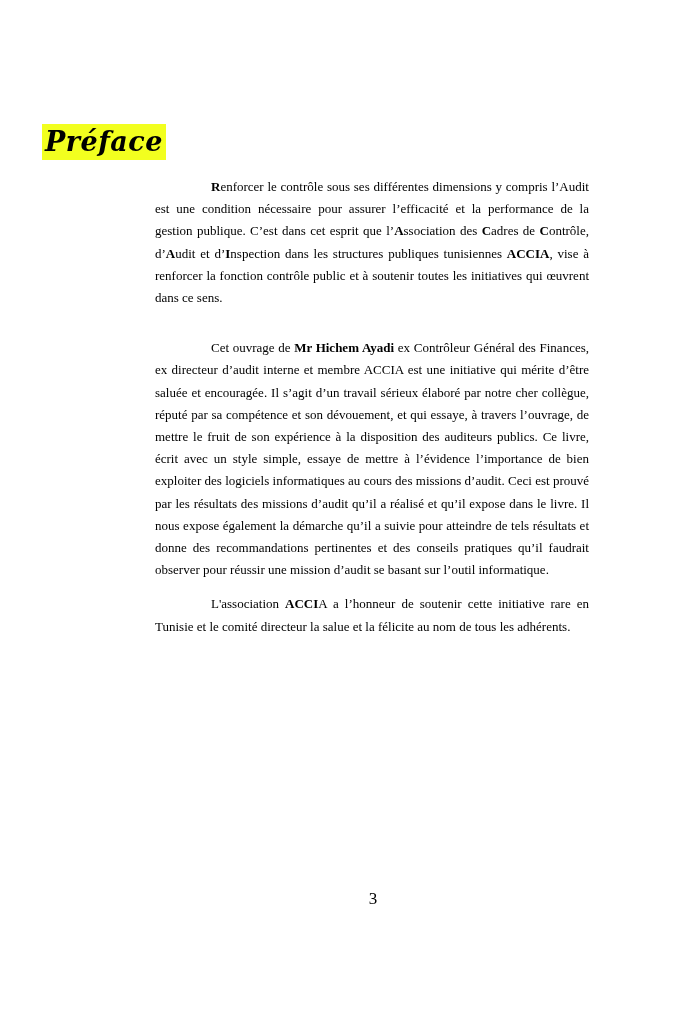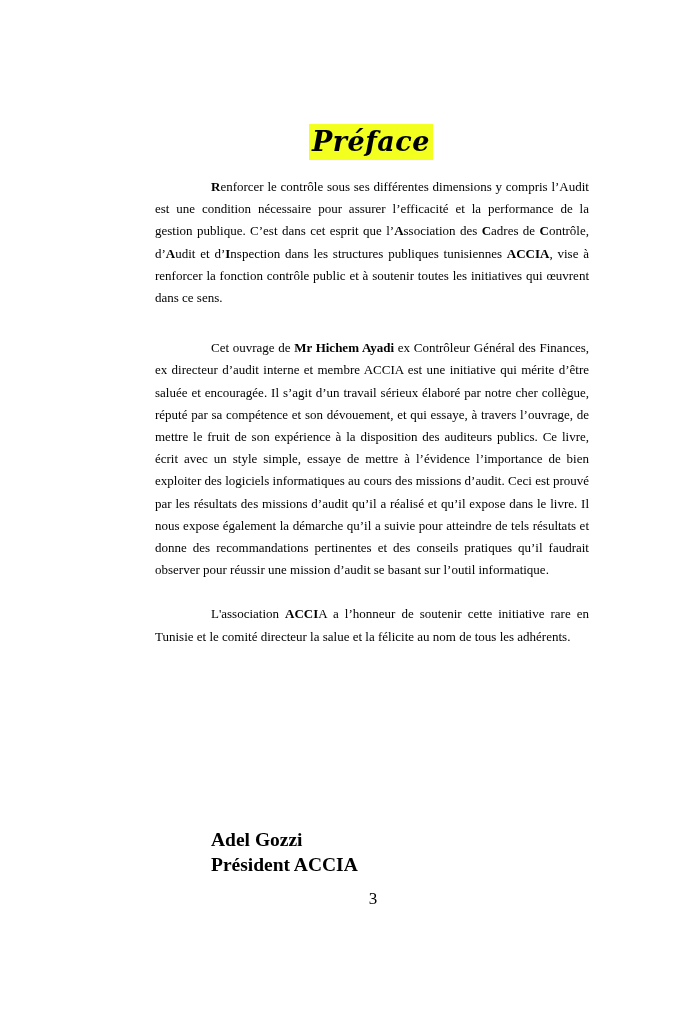--- a/index.html
+++ b/index.html
@@ -19,21 +19,20 @@
       position: absolute;
       left: 0; top: 0;
       width: 700px;
       height: 1028px;
     }
     .title-wrap {
       position: absolute;
       top: 124px;
       left: 0;
       width: 700px;
-      text-align: center;
     }
     .title {
       display: inline-block;
       background: #f2ff1f;
       font-family: "DejaVu Serif", "Liberation Serif", serif;
       font-style: italic;
       font-weight: bold;
       font-size: 27px;
       line-height: 36px;
       padding: 0 3px;
@@ -49,21 +48,21 @@
       line-height: 22.2px;
     }
     .para {
       margin: 0;
       text-align: justify;
       text-indent: 56px;
       hyphens: none;
     }
     .para + .para { margin-top: 32px; }
     .para.p2 { margin-top: 28px; }
-    .para.p3 { margin-top: 22px; }
+    .para.p3 { margin-top: 12px; }
     .para b { font-weight: bold; }
     .signature {
       position: absolute;
       left: 211px;
       top: 827px;
       font-size: 19.5px;
       line-height: 25px;
       font-weight: bold;
     }
     .page-number {
@@ -84,19 +83,15 @@
   <div class="title-wrap">
     <span class="title">Préface</span>
   </div>
 
   <div class="body">
     <p class="para p1"><b>R</b><span>enforcer le contrôle sous ses différentes dimensions y compris l’Audit est une condition nécessaire pour assurer l’efficacité et la performance de la gestion publique. C’est dans cet esprit que l’</span><b>A</b><span>ssociation des </span><b>C</b><span>adres de </span><b>C</b><span>ontrôle, d’</span><b>A</b><span>udit et d’</span><b>I</b><span>nspection dans les structures publiques tunisiennes </span><b>ACCIA</b><span>, vise à renforcer la fonction contrôle public et à soutenir toutes les initiatives qui œuvrent dans ce sens.</span></p>
     <p class="para p2"><span>Cet ouvrage de </span><b>Mr Hichem Ayadi</b><span> ex Contrôleur Général des Finances, ex directeur d’audit interne et membre ACCIA est une initiative qui mérite d’être saluée et encouragée. Il s’agit d’un travail sérieux élaboré par notre cher collègue, réputé par sa compétence et son dévouement, et qui essaye, à travers l’ouvrage, de mettre le fruit de son expérience à la disposition des auditeurs publics. Ce livre, écrit avec un style simple, essaye de mettre à l’évidence l’importance de bien exploiter des logiciels informatiques au cours des missions d’audit. Ceci est prouvé par les résultats des missions d’audit qu’il a réalisé et qu’il expose dans le livre. Il nous expose également la démarche qu’il a suivie pour atteindre de tels résultats et donne des recommandations pertinentes et des conseils pratiques qu’il faudrait observer pour réussir une mission d’audit se basant sur l’outil informatique.</span></p>
     <p class="para p3"><span>L'association </span><b>ACCI</b><span>A a l’honneur de soutenir cette initiative rare en Tunisie et le comité directeur la salue et la félicite au nom de tous les adhérents.</span></p>
   </div>
 
-  <div class="signature">
-    <div>Adel Gozzi</div>
-    <div>Président ACCIA</div>
-  </div>
 
   <div class="page-number">3</div>
 </div>
 
 </body></html>

